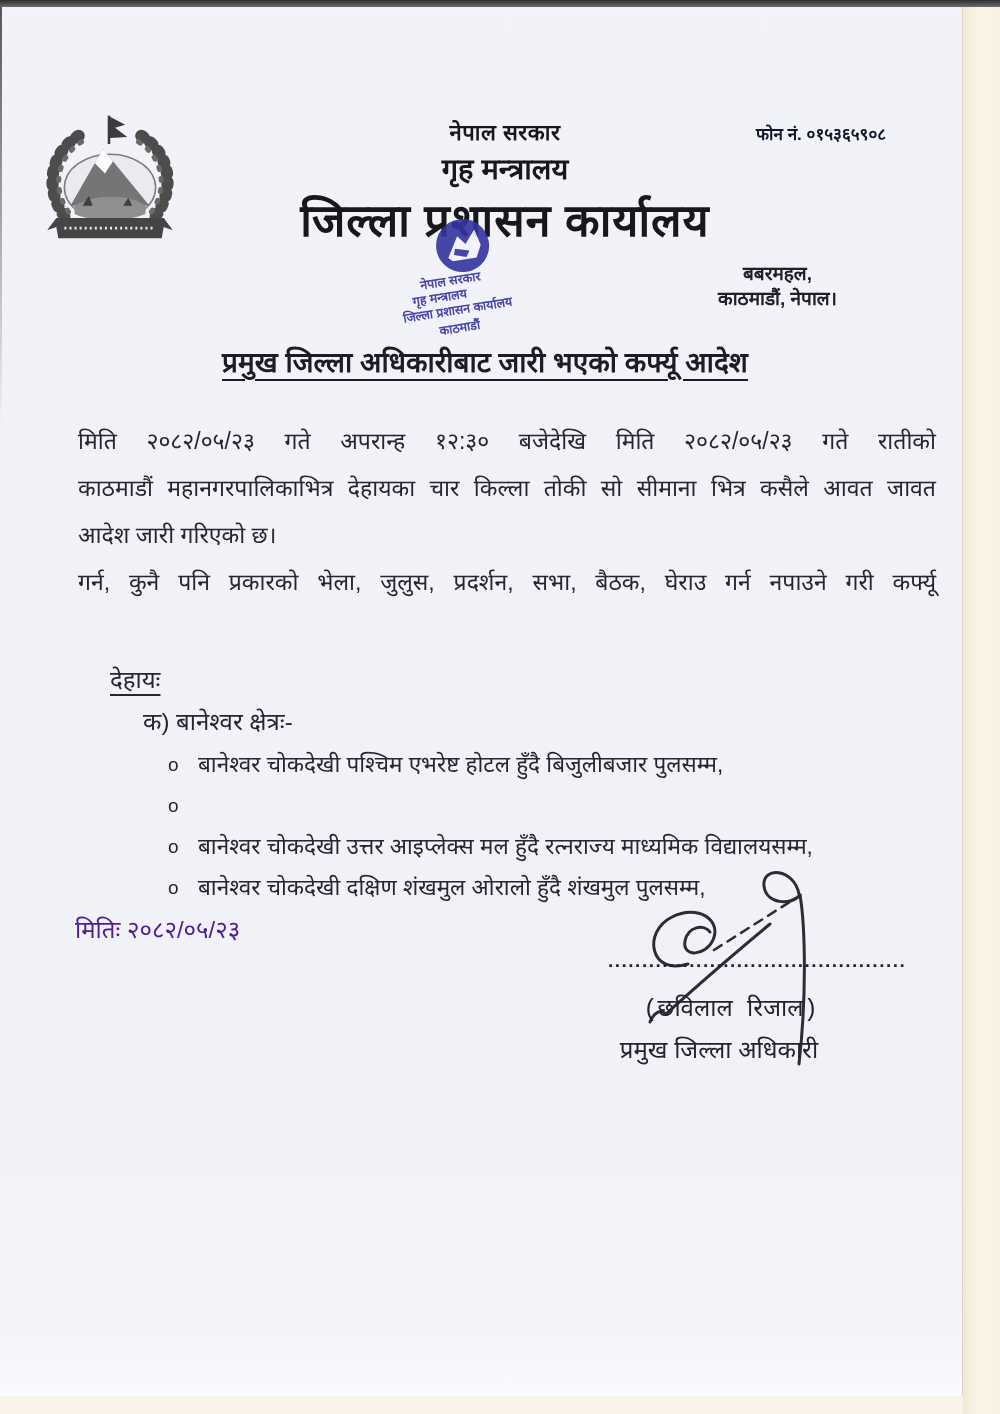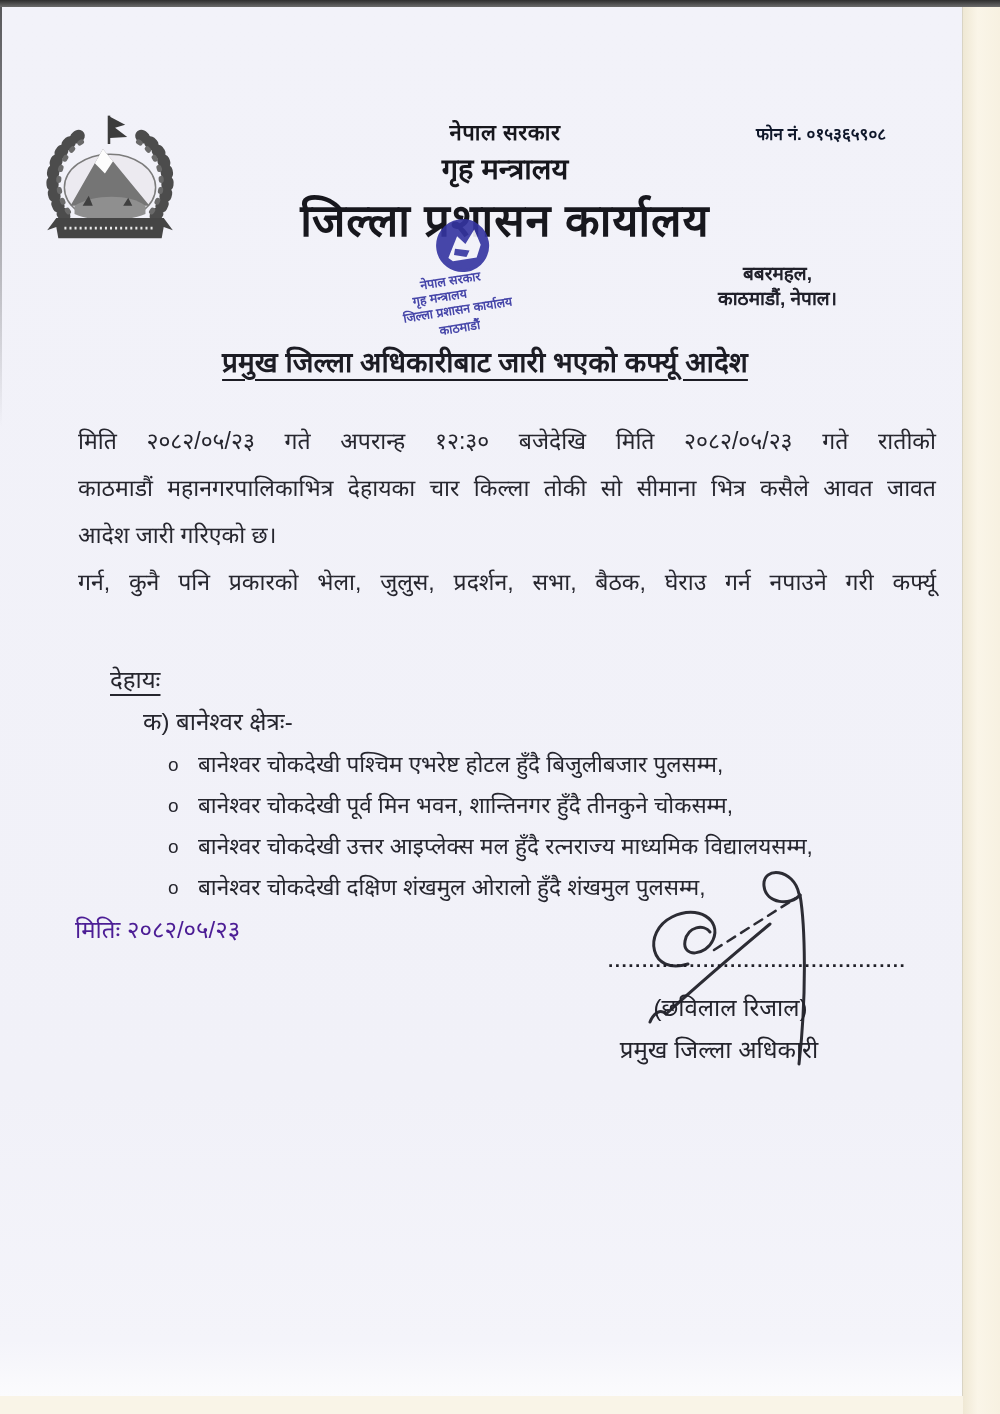--- a/index.html
+++ b/index.html
@@ -68,21 +68,21 @@
            font-size:22.5px;line-height:41px;}
   .bullet-row{display:flex;}
   .bullet-marker{width:30px;font-size:19px;}
   .date-line{position:absolute;left:75px;top:912px;font-size:24px;color:#4c1d95;}
 
   
   .sig-svg{position:absolute;left:592px;top:862px;}
   .dotted{position:absolute;left:608px;top:950px;width:245px;text-align:center;
           font-size:19px;font-weight:bold;letter-spacing:1.5px;color:#1f1f27;}
   .sig-name{position:absolute;left:608px;top:990px;width:245px;text-align:center;
-            font-size:24px;color:#23232b;}
+            font-size:24px;color:#23232b;font-family:Liberation Mono, monospace;}
   .sig-title{position:absolute;left:585px;top:1032px;width:268px;text-align:center;
              font-size:24px;color:#23232b;}
 </style>
 </head>
 <body>
 
 <div class="scan">
   <div class="right-band"></div>
   <div class="paper"></div>
   <div class="top-strip"></div>
@@ -152,21 +152,20 @@
   <div class="subheading">देहायः</div>
   <div class="area-heading">क) बानेश्वर क्षेत्रः-</div>
 
   <div class="bullets">
     <div class="bullet-row">
       <span class="bullet-marker">o</span>
       <span>बानेश्वर चोकदेखी पश्चिम एभरेष्ट होटल हुँदै बिजुलीबजार पुलसम्म,</span>
     </div>
     <div class="bullet-row">
       <span class="bullet-marker">o</span>
-      <span>बानेश्वर चोकदेखी पूर्व मिन भवन, शान्तिनगर हुँदै तीनकुने चोकसम्म,</span>
     </div>
     <div class="bullet-row">
       <span class="bullet-marker">o</span>
       <span>बानेश्वर चोकदेखी उत्तर आइप्लेक्स मल हुँदै रत्नराज्य माध्यमिक विद्यालयसम्म,</span>
     </div>
     <div class="bullet-row">
       <span class="bullet-marker">o</span>
       <span>बानेश्वर चोकदेखी दक्षिण शंखमुल ओरालो हुँदै शंखमुल पुलसम्म,</span>
     </div>
   </div>

